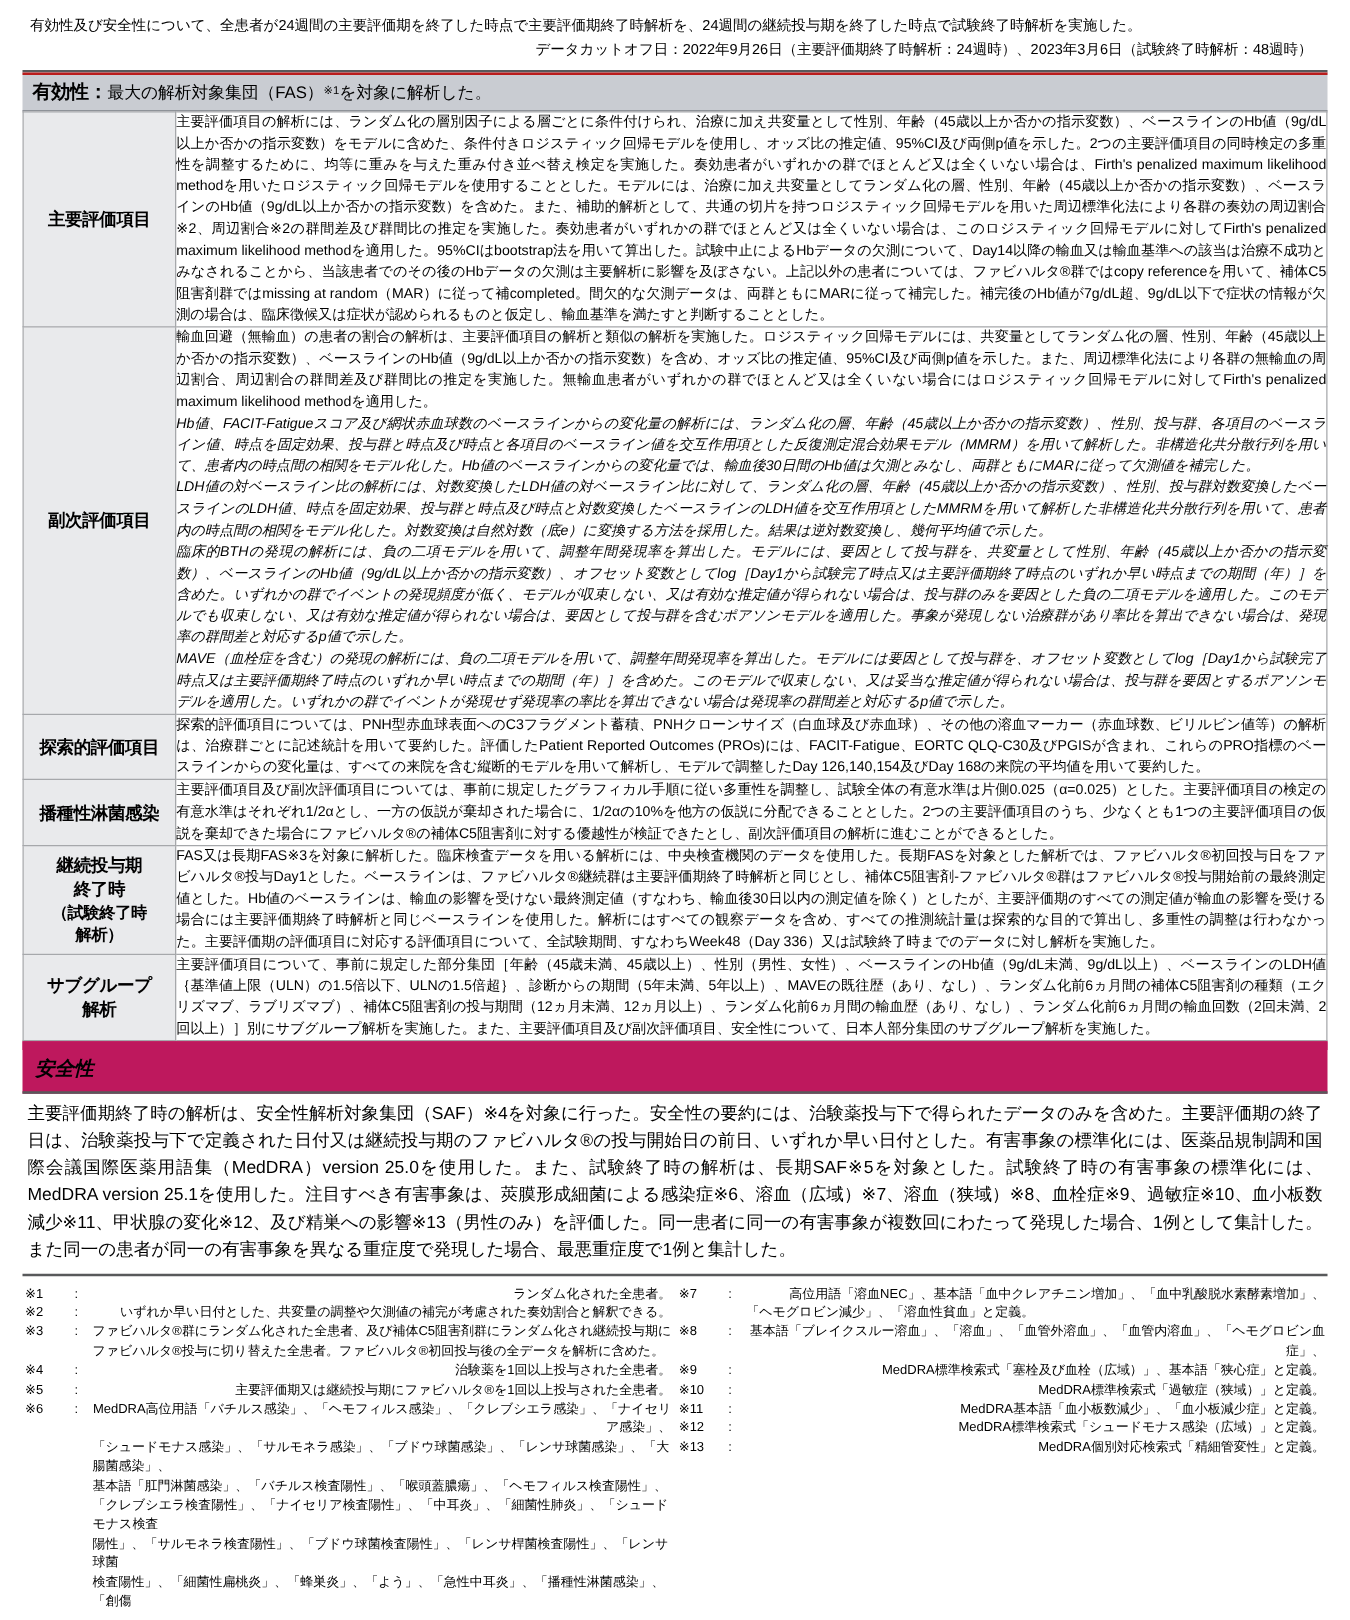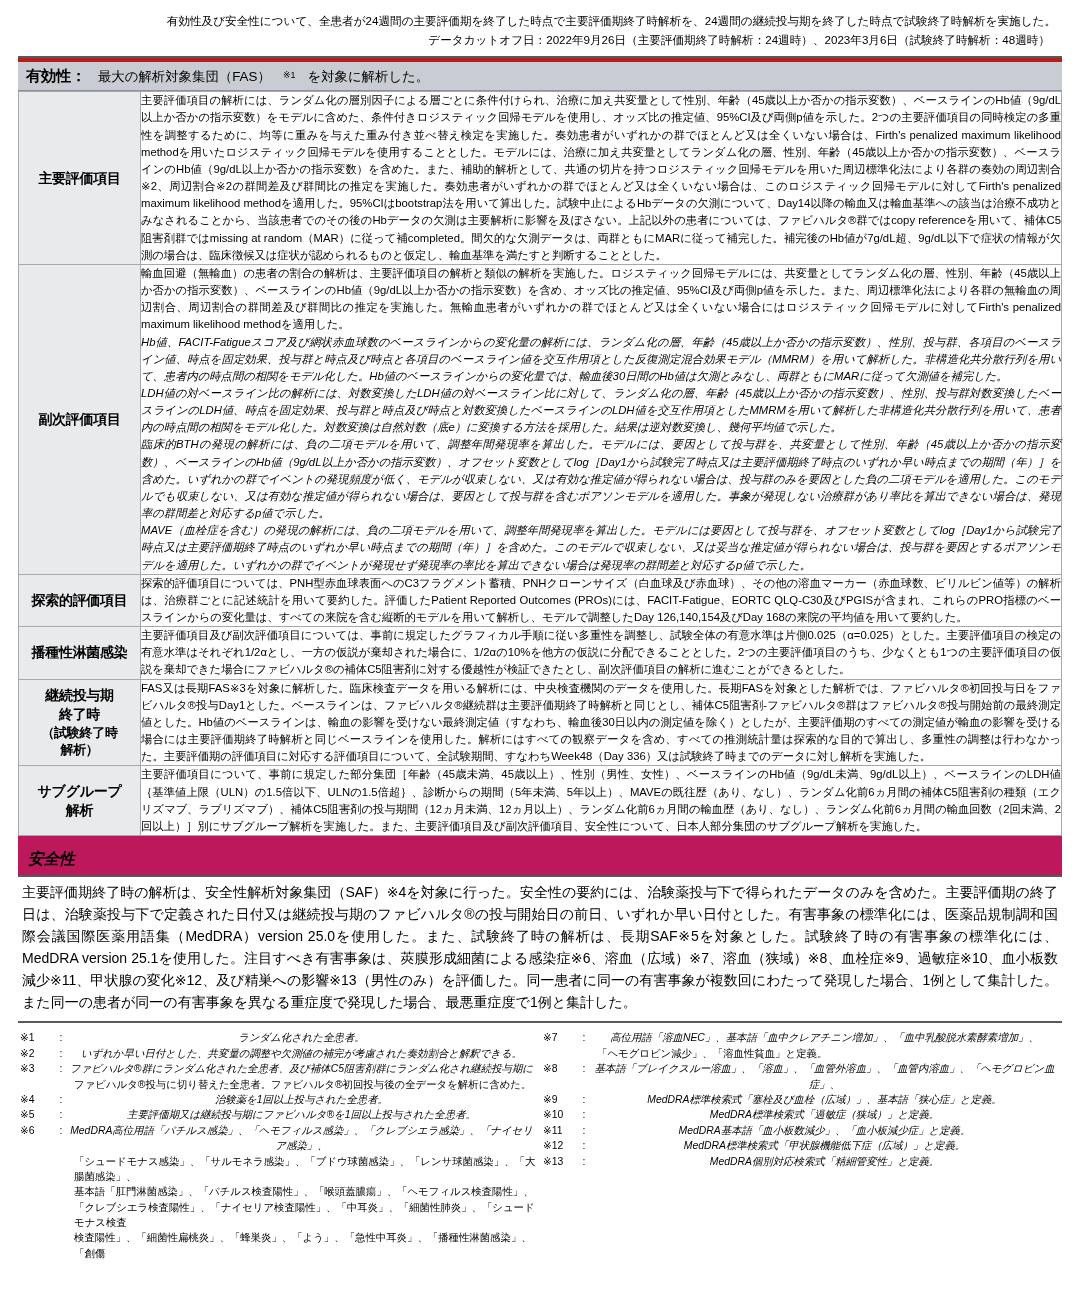--- a/index.html
+++ b/index.html
@@ -22,39 +22,39 @@
     padding: 10px 18px 6px 18px;
   }
 
   
   .intro {
     text-align: center;
     font-size: 11.6px;
     line-height: 1.62;
     padding: 2px 6px 5px 6px;
   }
-  .intro-line-1 { text-align: right; }
+  .intro-line-1 { text-align: left; }
   .intro-line-2 { text-align: right; padding-right: 6px; }
 
   .rule-thick {
     border-top: 2.2px solid #58595b;
     margin: 1px 0 0 0;
   }
 
   
   .sec-bar {
     background: #c9ccd2;
-    border-top: 4px solid #b91c1c;
+    border-top: 2px solid #b91c1c;
     border-bottom: 1px solid #8e9298;
     padding: 4px 8px 5px 8px;
     font-size: 14.4px;
     line-height: 1.25;
     display: flex;
     align-items: baseline;
-    gap: 12px;
+    gap: 0;
   }
   .sec-bar .bold {
     font-weight: bold;
     font-size: 15.2px;
     letter-spacing: -0.2px;
   }
   .sec-bar .tail {
     font-size: 13.4px;
   }
   .sec-bar .sup {
@@ -142,22 +142,21 @@
     min-width: 36px;
     white-space: nowrap;
   }
   .fn-colon {
     flex: 0 0 auto;
     width: 10px;
     text-align: center;
   }
   .fn-text {
     flex: 1 1 auto;
-    text-align: center;
-    font-style: italic;
+    text-align: right;
   }
   .fn-cont {
     padding-left: 54px;
   }
 </style>
 </head>
 <body>
 
 <div class="page">
 
@@ -285,20 +284,21 @@
       </div>
 
       <div class="fn-row">
         <span class="fn-mark">※6</span>
         <span class="fn-colon">:</span>
         <span class="fn-text">MedDRA高位用語「バチルス感染」、「ヘモフィルス感染」、「クレブシエラ感染」、「ナイセリア感染」、</span>
       </div>
       <div class="fn-cont">「シュードモナス感染」、「サルモネラ感染」、「ブドウ球菌感染」、「レンサ球菌感染」、「大腸菌感染」、</div>
       <div class="fn-cont">基本語「肛門淋菌感染」、「バチルス検査陽性」、「喉頭蓋膿瘍」、「ヘモフィルス検査陽性」、</div>
       <div class="fn-cont">「クレブシエラ検査陽性」、「ナイセリア検査陽性」、「中耳炎」、「細菌性肺炎」、「シュードモナス検査</div>
+      <div class="fn-cont">陽性」、「サルモネラ検査陽性」、「ブドウ球菌検査陽性」、「レンサ桿菌検査陽性」、「レンサ球菌</div>
       <div class="fn-cont">検査陽性」、「細菌性扁桃炎」、「蜂巣炎」、「よう」、「急性中耳炎」、「播種性淋菌感染」、「創傷</div>
 
     </div>
 
     <div class="fn-col">
 
 
       <div class="fn-row">
         <span class="fn-mark">※7</span>
         <span class="fn-colon">:</span>
@@ -326,21 +326,21 @@
 
       <div class="fn-row">
         <span class="fn-mark">※11</span>
         <span class="fn-colon">:</span>
         <span class="fn-text">MedDRA基本語「血小板数減少」、「血小板減少症」と定義。</span>
       </div>
 
       <div class="fn-row">
         <span class="fn-mark">※12</span>
         <span class="fn-colon">:</span>
-        <span class="fn-text">MedDRA標準検索式「甲状腺機能低下症（広域）」と定義。</span>
+        <span class="fn-text">MedDRA標準検索式「シュードモナス感染（広域）」と定義。</span>
       </div>
 
       <div class="fn-row">
         <span class="fn-mark">※13</span>
         <span class="fn-colon">:</span>
         <span class="fn-text">MedDRA個別対応検索式「精細管変性」と定義。</span>
       </div>
 
     </div>
   </div>

